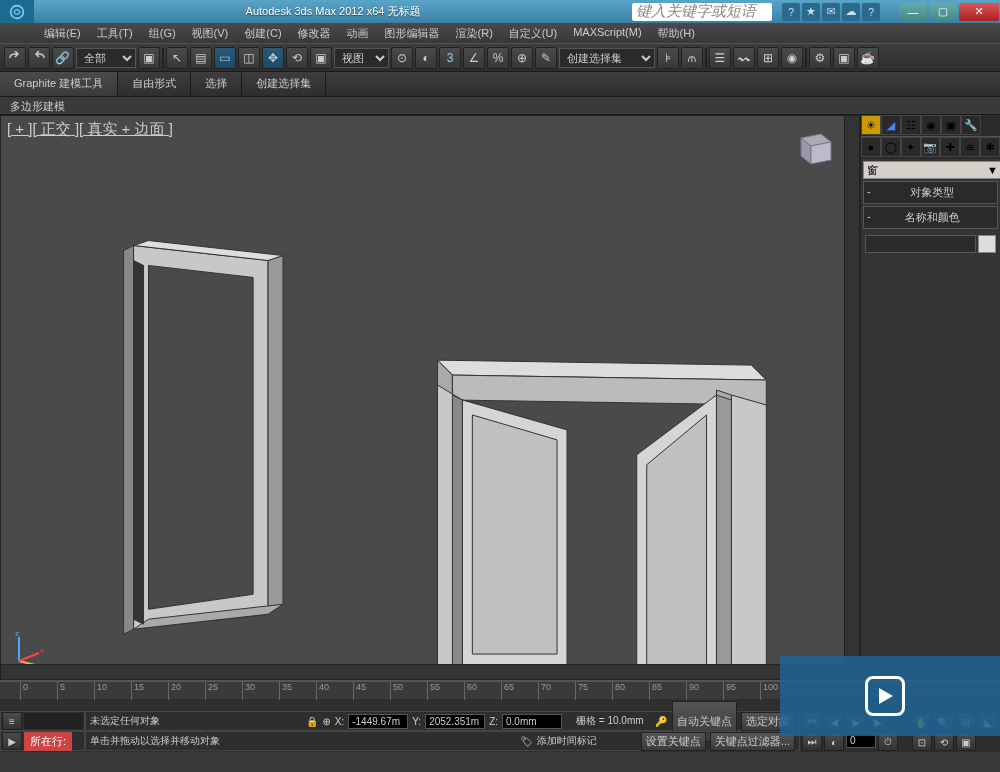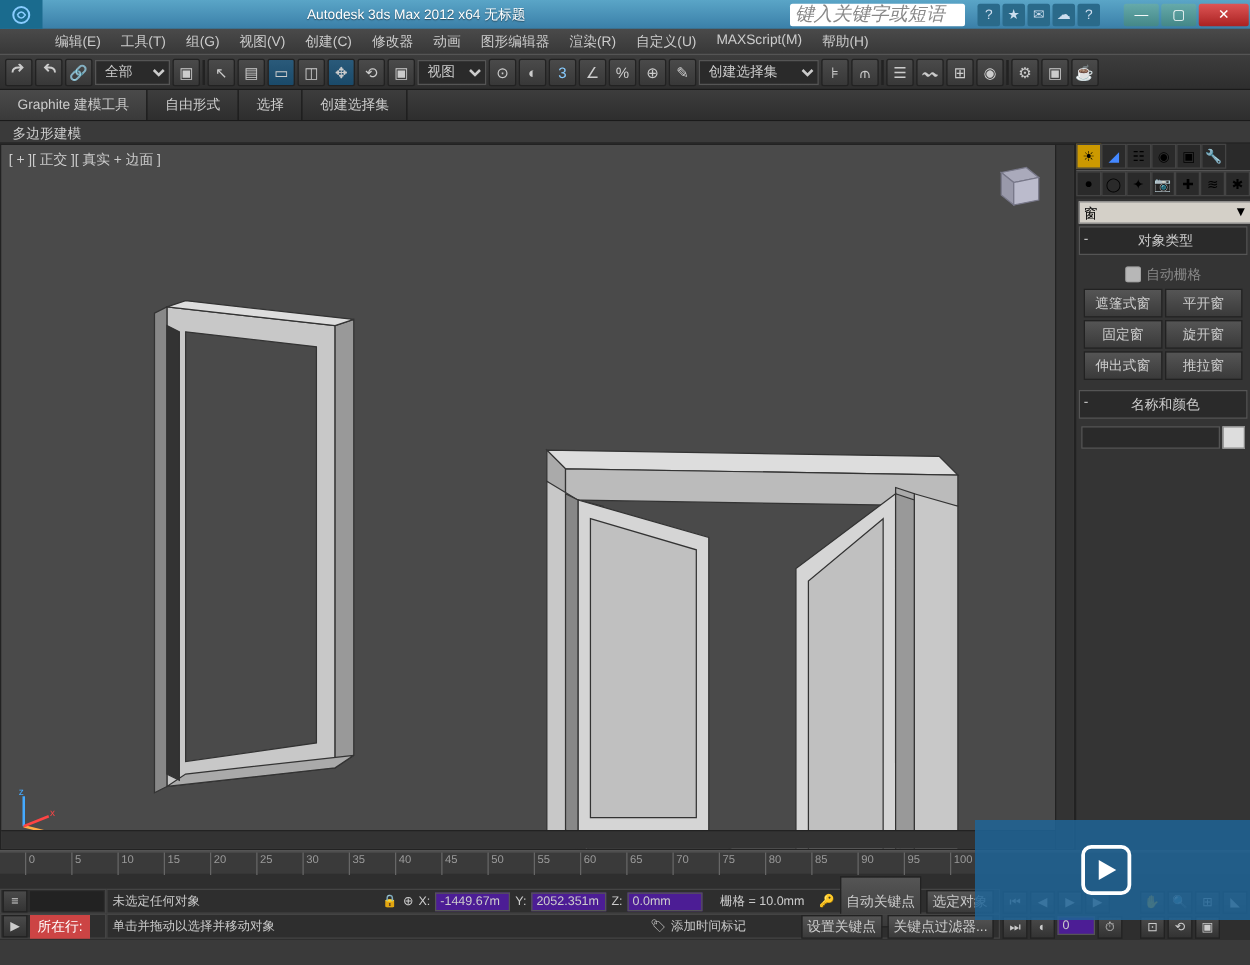--- a/index.html
+++ b/index.html
@@ -21,21 +21,21 @@
 .tbtn { width:22px; height:22px; background:linear-gradient(#4a4a4a,#383838); border:1px solid #222; border-radius:2px; display:flex; align-items:center; justify-content:center; color:#ccc; font-size:12px; }
 .tbtn.active { background:linear-gradient(#2a5a7a,#1a4a6a); }
 .tbtn svg { width:14px; height:14px; }
 .tsel { height:20px; background:#2a2a2a; border:1px solid #555; color:#ccc; font-size:11px; padding:0 3px; }
 .ribbon { height:25px; background:linear-gradient(#3d3d3d,#2e2e2e); display:flex; border-bottom:1px solid #1a1a1a; }
 .ribbon .tab { padding:4px 14px; font-size:11px; color:#ccc; border-right:1px solid #1a1a1a; }
 .ribbon .tab.active { background:linear-gradient(#4a4a4a,#3a3a3a); }
 .subribbon { height:18px; background:#3a3a3a; color:#ccc; font-size:11px; padding:2px 10px; border-bottom:1px solid #1a1a1a; }
 .main { display:flex; height:565px; }
 .viewport { flex:1; background:#4a4a4a; position:relative; border:1px solid #222; }
-.vplabel { position:absolute; top:4px; left:6px; color:#ccc; font-size:11px; }
+.vplabel { position:absolute; top:4px; left:6px; color:#ccc; font-size:15px;text-decoration:underline; }
 .viewcube { position:absolute; top:4px; right:20px; width:50px; height:50px; }
 .axis-gizmo { position:absolute; bottom:10px; left:10px; width:40px; height:40px; }
 .panel { width:140px; background:#343434; border-left:1px solid #222; }
 .panel-icons { height:22px; display:flex; background:#2a2a2a; border-bottom:1px solid #555; }
 .picon { width:20px; height:20px; border:1px solid #444; display:flex; align-items:center; justify-content:center; font-size:11px; }
 .panel-sub { height:22px; display:flex; background:#2a2a2a; }
 .dropdown { width:100%; height:18px; background:#d4d0c8; border:1px solid #888; font-size:11px; padding:1px 3px; margin:2px; display:flex; justify-content:space-between; align-items:center; }
 .rollout-head { background:#2a2a2a; color:#ccc; font-size:11px; text-align:center; padding:3px; border:1px solid #555; margin:2px; }
 .rollout-body { padding:4px; }
 .checkbox-row { display:flex; align-items:center; color:#888; font-size:11px; padding:2px 4px; justify-content:center; }
@@ -51,21 +51,21 @@
 .watermark .w-sub { font-size:11px; letter-spacing:1px; }
 .timeline { height:31px; background:#2e2e2e; border-top:1px solid #555; }
 .time-top { height:13px; display:flex; align-items:center; padding:0 8px; font-size:10px; color:#ccc; }
 .time-ruler { height:18px; background:#3a3a3a; border-top:1px solid #555; position:relative; }
 .tick { position:absolute; top:0; font-size:9px; color:#999; border-left:1px solid #666; height:18px; padding-left:2px; }
 .statusbar { height:41px; background:#2e2e2e; display:flex; font-size:10px; color:#ccc; }
 .status-left { width:85px; display:flex; flex-direction:column; }
 .status-row { display:flex; align-items:center; height:20px; border:1px solid #444; }
 .status-mid { flex:1; display:flex; flex-direction:column; }
 .sfield { display:flex; align-items:center; padding:0 4px; gap:4px; }
-.coord { background:#4c1d95; border:1px solid #555; padding:1px 3px; width:60px; height:15px; font-size:10px; }
+.coord { background:#000000; border:1px solid #555; padding:1px 3px; width:60px; height:15px; font-size:10px; }
 .sbtn { width:20px; height:18px; background:linear-gradient(#4a4a4a,#333); border:1px solid #222; display:flex; align-items:center; justify-content:center; }
 .vpscroll { position:absolute; right:0; top:0; width:15px; height:100%; background:#333; border-left:1px solid #222; }
 .vpscroll-h { position:absolute; bottom:0; left:0; height:15px; width:calc(100% - 15px); background:#333; border-top:1px solid #222; }
 .location-btn { background:#c44; color:#fff; padding:2px 6px; font-size:11px; }
 </style>
 </head>
 <body>
 
 <div class="titlebar">
   <div class="logo">
@@ -241,34 +241,20 @@
       <div class="picon">📷</div>
       <div class="picon">✚</div>
       <div class="picon">≋</div>
       <div class="picon">✱</div>
     </div>
     <div class="dropdown">
         <span>窗</span>
         <span>▼</span>
       </div>
     <div class="rollout-head"><span style="float:left">-</span><span>对象类型</span></div>
-    <div class="rollout-body">
-      <div class="checkbox-row">
-          <input type="checkbox" disabled="" style="">
-          <span>自动栅格</span>
-        </div>
-      <div class="btn-grid">
-        <div class="pbtn">遮篷式窗</div>
-        <div class="pbtn">平开窗</div>
-        <div class="pbtn">固定窗</div>
-        <div class="pbtn">旋开窗</div>
-        <div class="pbtn">伸出式窗</div>
-        <div class="pbtn">推拉窗</div>
-      </div>
-    </div>
     <div class="rollout-head"><span style="float:left">-</span><span>名称和颜色</span></div>
     <div class="rollout-body" style="display:flex;gap:2px">
       <div class="name-field"></div>
       <div class="color-swatch"></div>
     </div>
   </div>
 </div>
 
 <div class="timeline">
   <div class="time-ruler" id="ruler">

